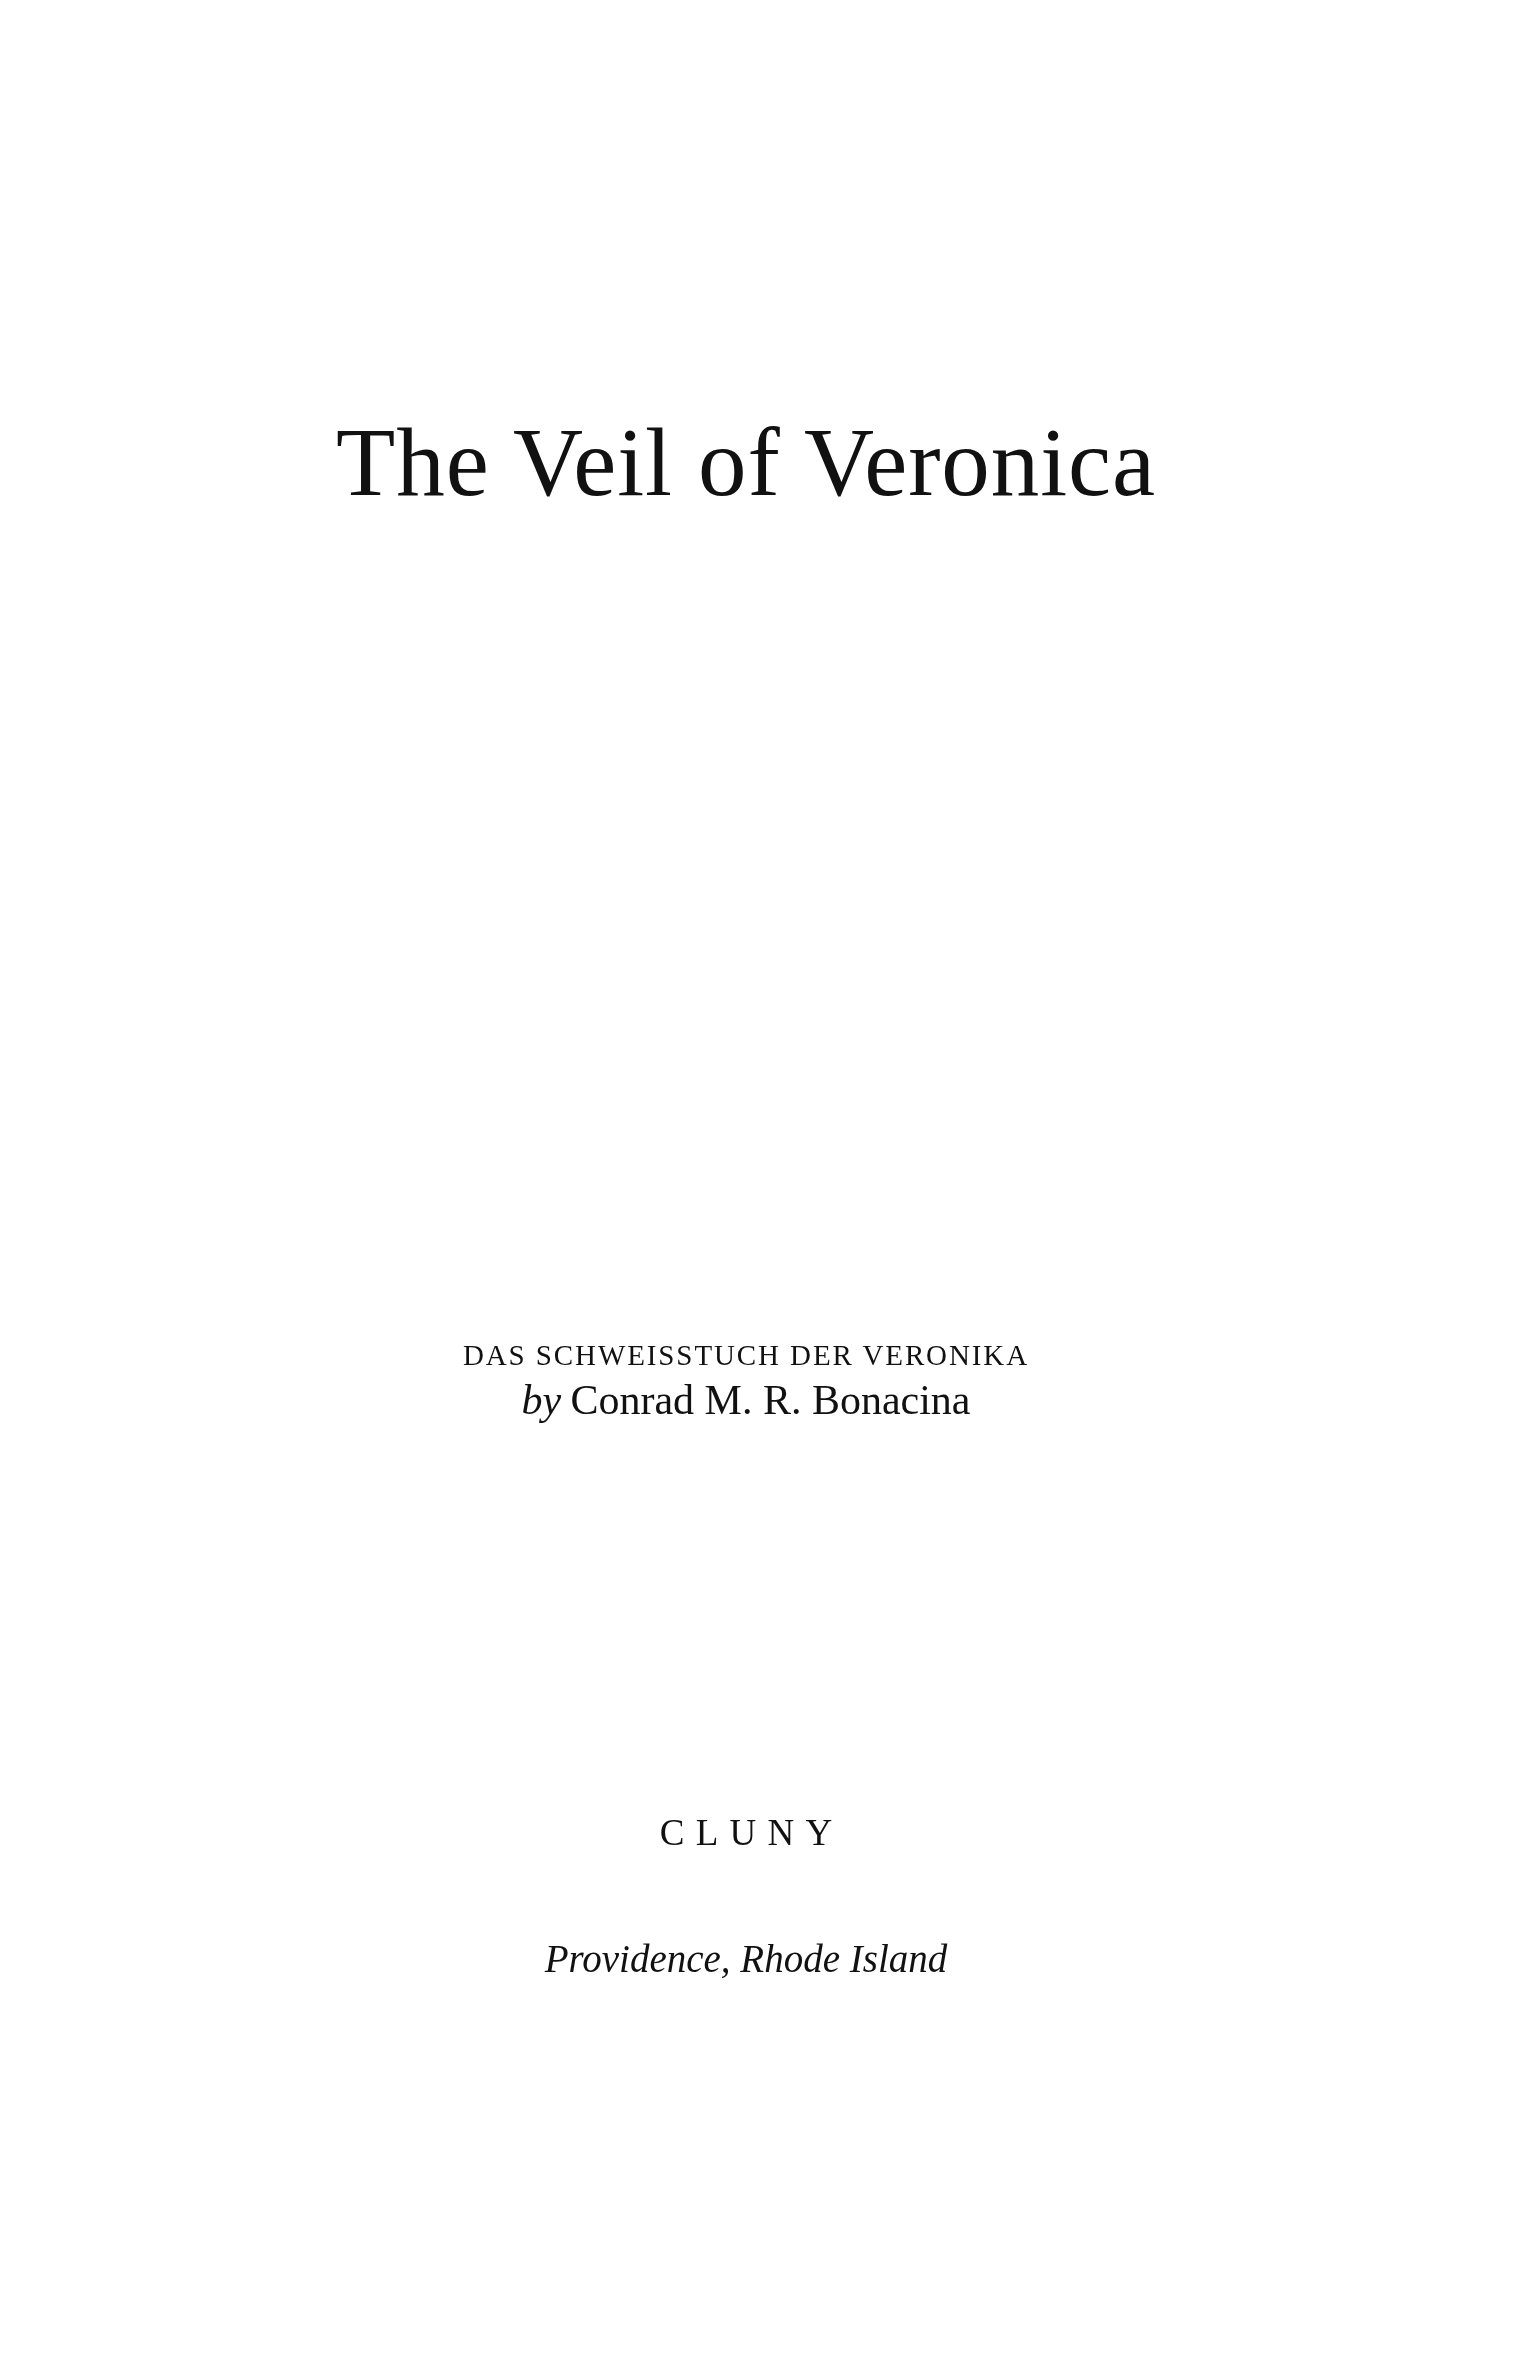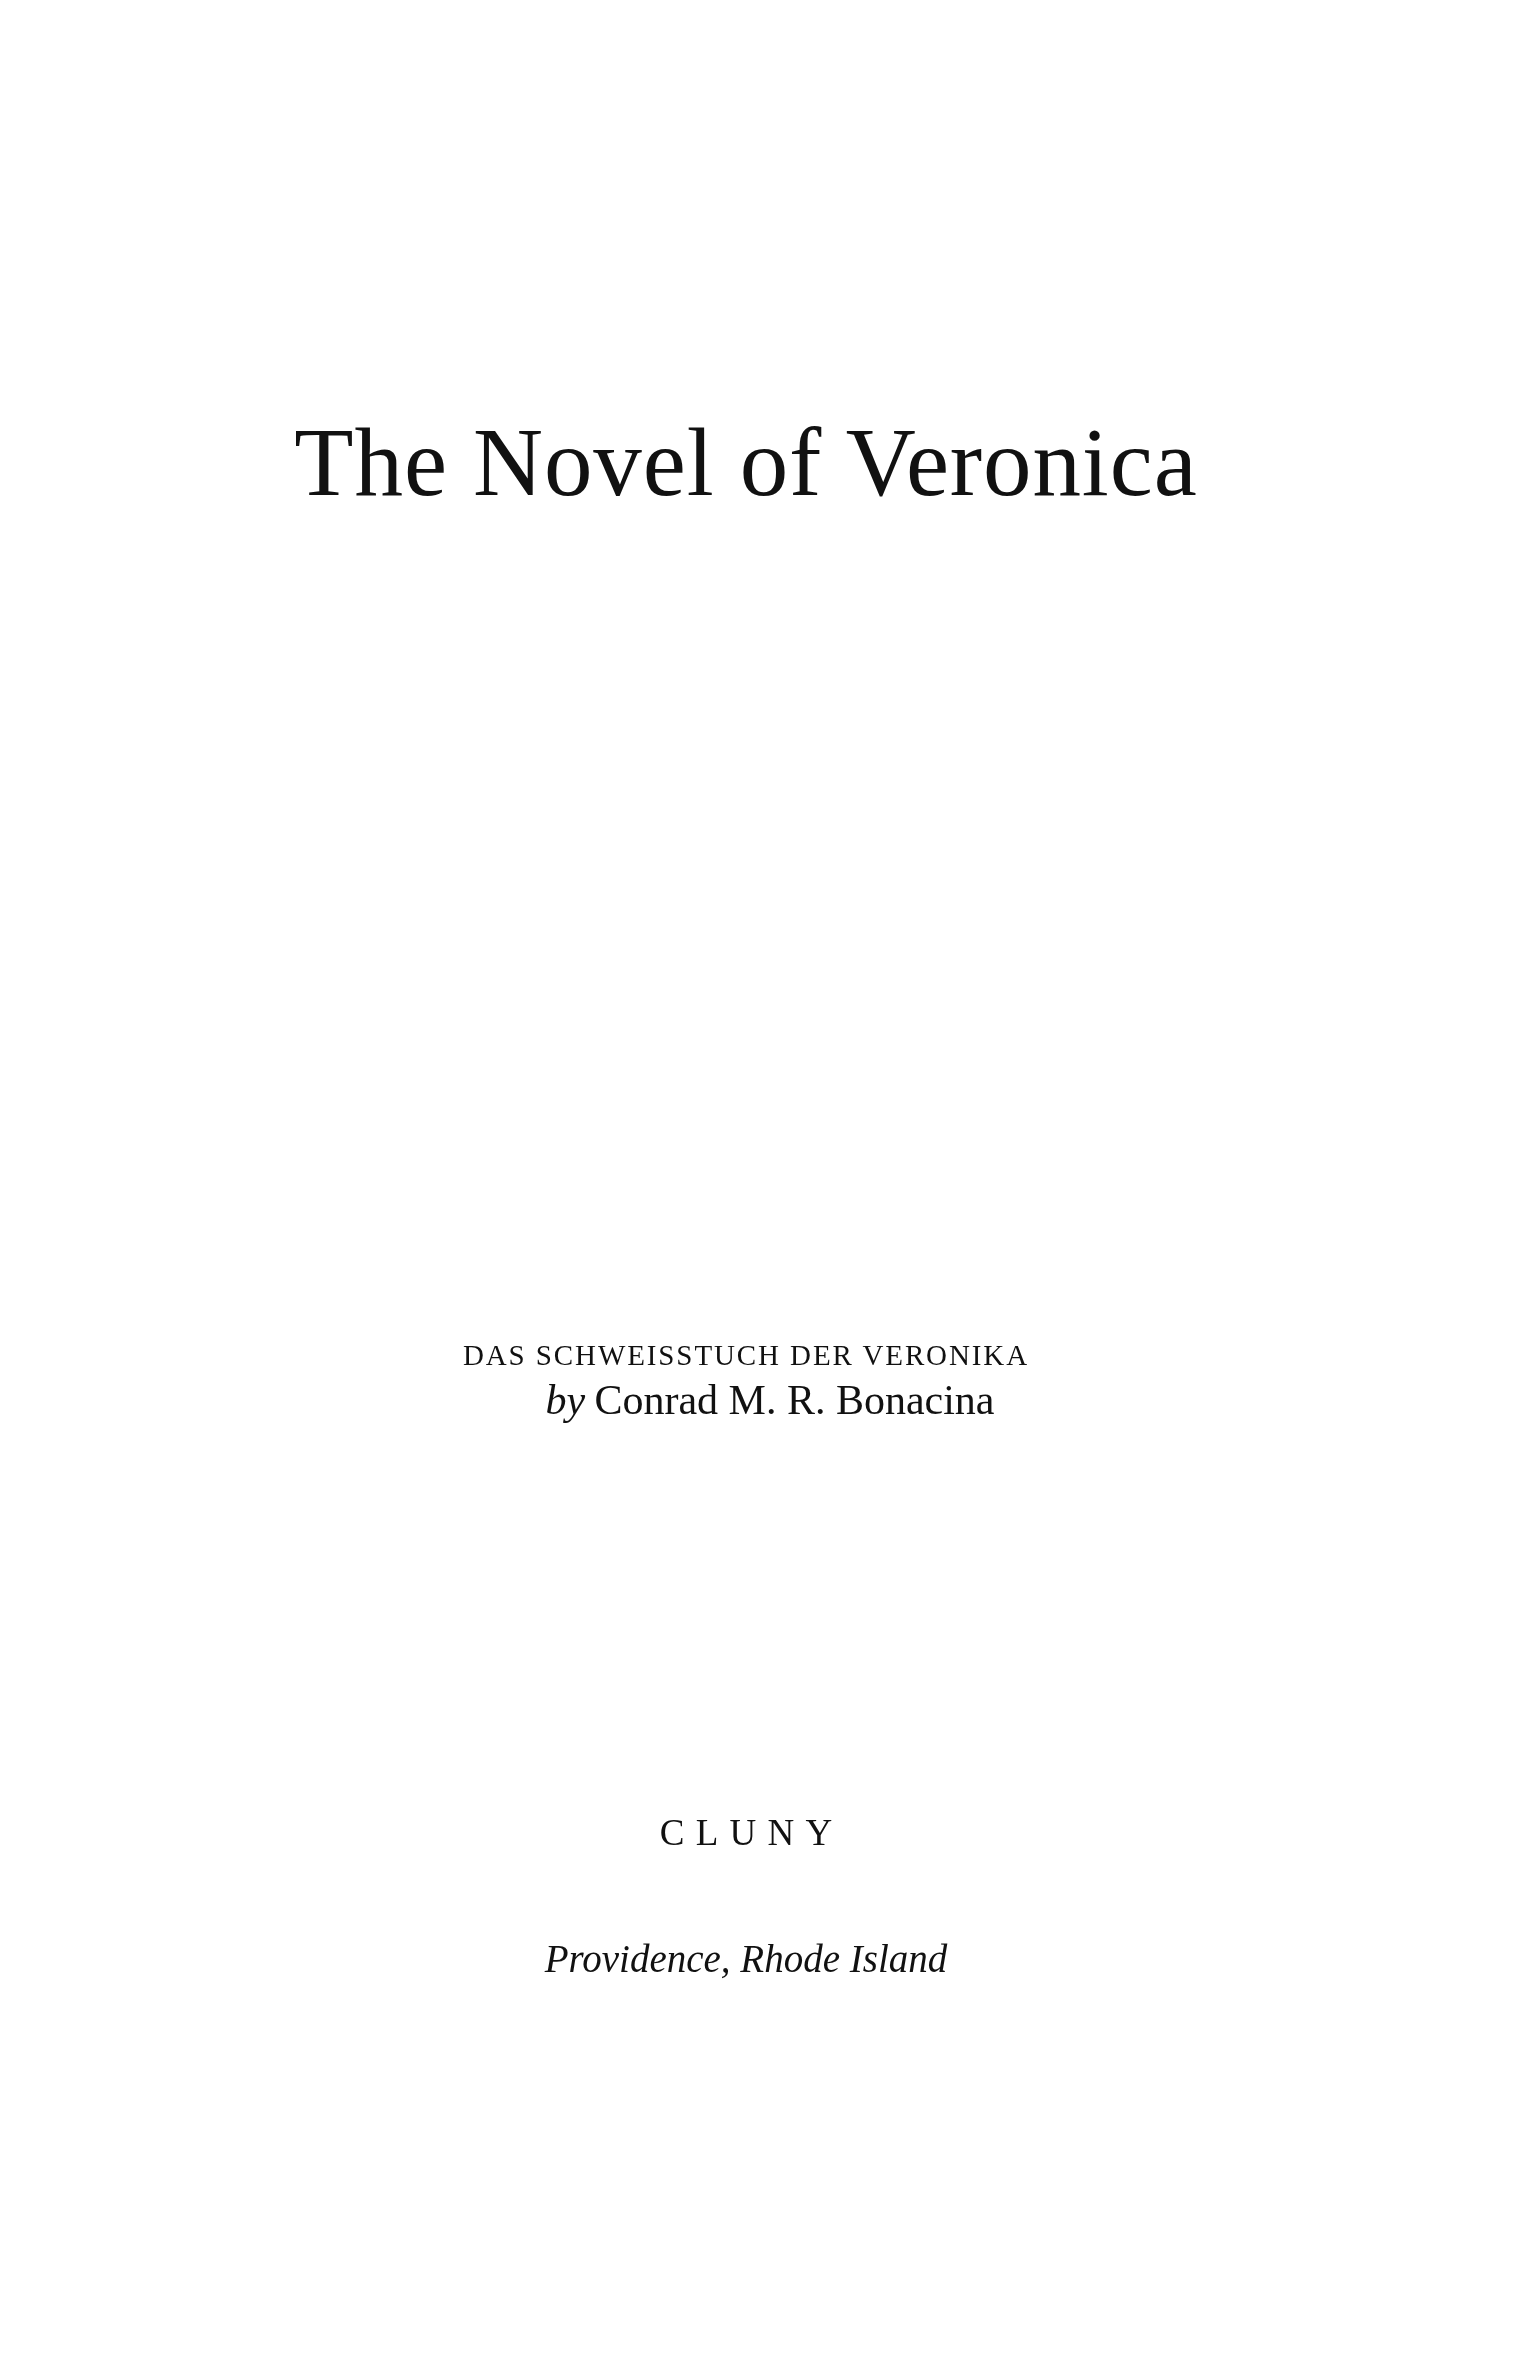--- a/index.html
+++ b/index.html
@@ -47,21 +47,20 @@
     font-style: italic;
   }
   .original-title {
     top: 1341px;
     font-size: 29px;
     letter-spacing: 1.9px;
   }
   .translator-line {
     top: 1379px;
     font-size: 42px;
-    padding-left: 24px;
   }
   .translator-line .by-word {
     font-style: italic;
     margin-right: 0.22em;
   }
   .publisher-name {
     top: 1814px;
     font-size: 37px;
     letter-spacing: 11.2px;
     text-indent: 11.2px; 
@@ -70,21 +69,21 @@
     top: 1939px;
     font-size: 39px;
     font-style: italic;
   }
 </style>
 </head>
 <body>
 
 <div class="page">
 
-  <div class="line book-title">The Novel of Veronica</div>
+  <div class="line book-title">The Veil of Veronica</div>
 
 
 
 
   <div class="line original-title">DAS SCHWEISSTUCH DER VERONIKA</div>
 
   <div class="line translator-line">
     <span class="by-word">by</span><span>Conrad M. R. Bonacina</span>
   </div>
 

